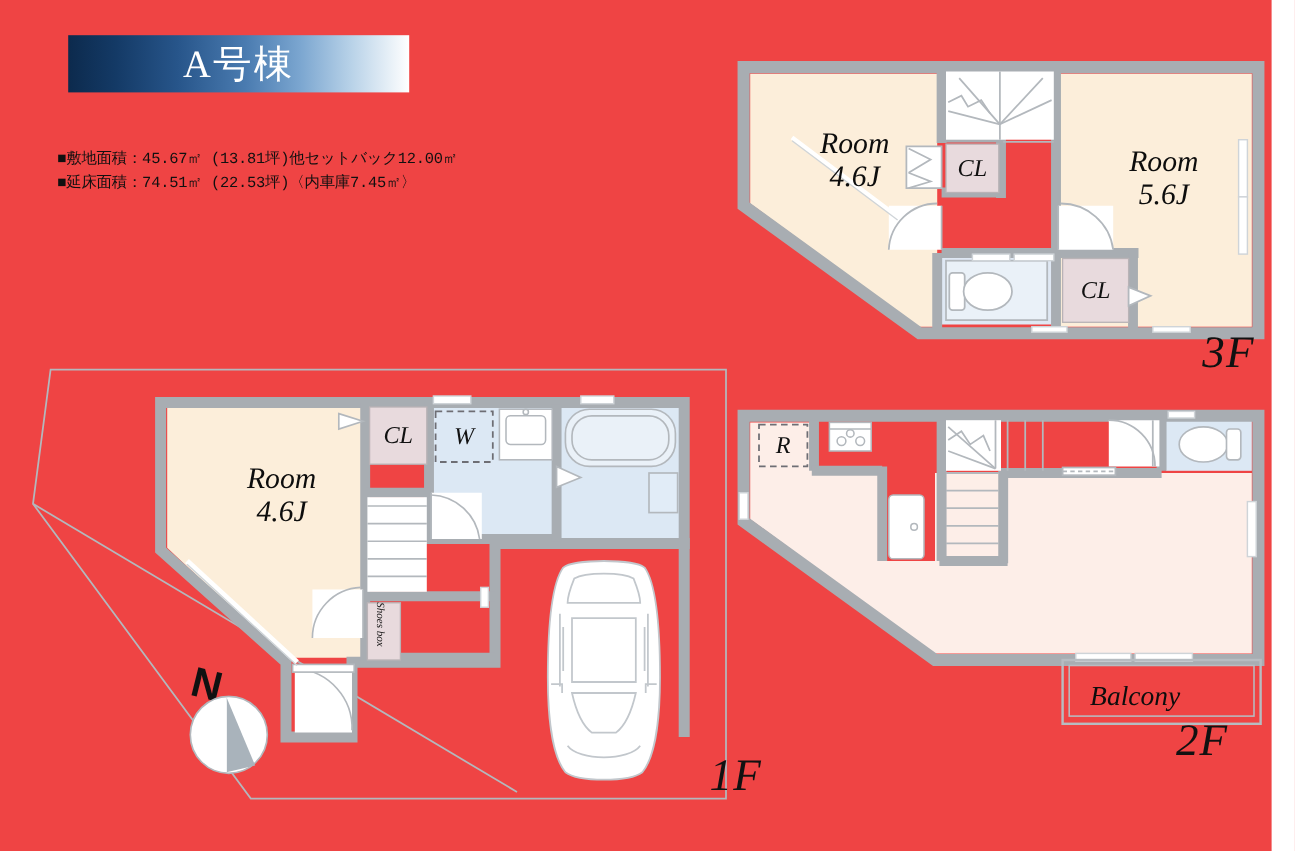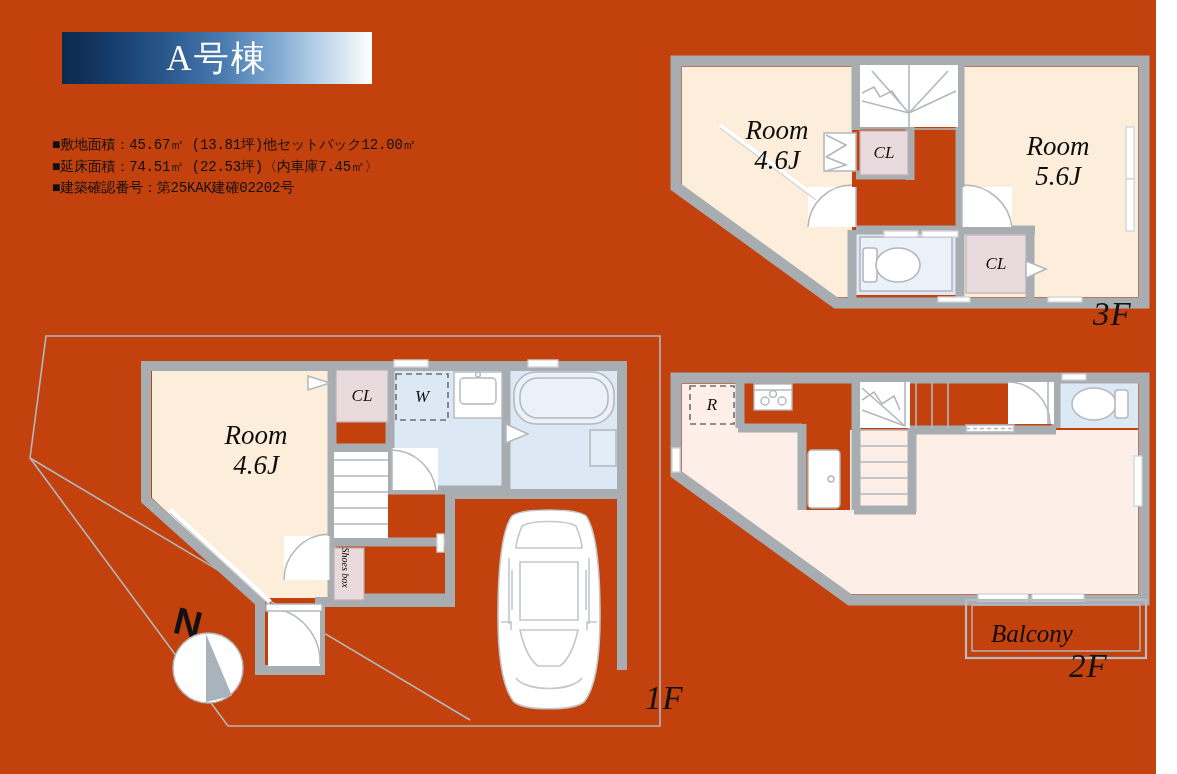--- a/index.html
+++ b/index.html
@@ -11,21 +11,21 @@
     font-family: "Liberation Serif", "DejaVu Serif", serif;
     width: 1177px;
     height: 774px;
     position: relative;
     overflow: hidden;
   }
   #root {
     position: relative;
     width: 1156px;
     height: 774px;
-    background: #c2410c;
+    background: #ef4444;
   }
 
   
   #title-banner {
     position: absolute;
     left: 62px;
     top: 32px;
     width: 310px;
     height: 52px;
     background: linear-gradient(to right,
@@ -68,21 +68,21 @@
     letter-spacing: -0.2px;
     font-family: Liberation Mono, monospace;
   }
   .spec-line .sq { font-size: 0.97em; }
 
   
   .plan { position: absolute; }
   .floor-label {
     position: absolute;
     font-style: italic;
-    font-size: 33px;
+    font-size: 41px;
     color: #111;
     font-family: "Liberation Serif", "DejaVu Serif", serif;
     letter-spacing: 1px;
   }
   .room-name {
     position: absolute;
     font-style: italic;
     color: #0d0d0d;
     font-family: "Liberation Serif", "DejaVu Serif", serif;
     text-align: center;
@@ -90,21 +90,21 @@
     white-space: nowrap;
   }
   .room-name .rn-a { display: block; font-size: 27px; }
   .room-name .rn-b { display: block; font-size: 27px; }
   .tag {
     position: absolute;
     display: flex;
     align-items: center;
     justify-content: center;
     font-style: italic;
-    font-size: 17px;
+    font-size: 22px;
     color: #111;
     font-family: "Liberation Serif", "DejaVu Serif", serif;
   }
   .shoes-label {
     position: absolute;
     transform: rotate(90deg);
     transform-origin: center center;
     font-style: italic;
     font-size: 10px;
     color: #111;
@@ -139,23 +139,20 @@
 
   <div id="title-banner"></div>
   <div id="title-text">A号棟</div>
 
   <div id="spec-list">
     <div class="spec-line">
       <span>■敷地面積：45.67</span><span class="sq">㎡</span><span> (13.81坪)</span><span>他セットバック12.00</span><span class="sq">㎡</span>
     </div>
     <div class="spec-line">
       <span>■延床面積：74.51</span><span class="sq">㎡</span><span> (22.53坪)〈内車庫7.45</span><span class="sq">㎡</span><span>〉</span>
-    </div>
-    <div class="spec-line">
-      <span>■建築確認番号：第25KAK建確02202号</span>
     </div>
   </div>
 
   <svg class="plan" style="left:660px; top:45px;" width="500" height="280" viewBox="0 0 500 280">
 
     <path d="M 22 22 L 192 22 L 192 252 L 175 252 L 22 140 Z" fill="#fceeda"></path>
     <rect x="300" y="22" width="178" height="230" fill="#fceeda"></rect>
 
     <rect x="196" y="188" width="104" height="62" fill="#dfe8f4"></rect>
 

